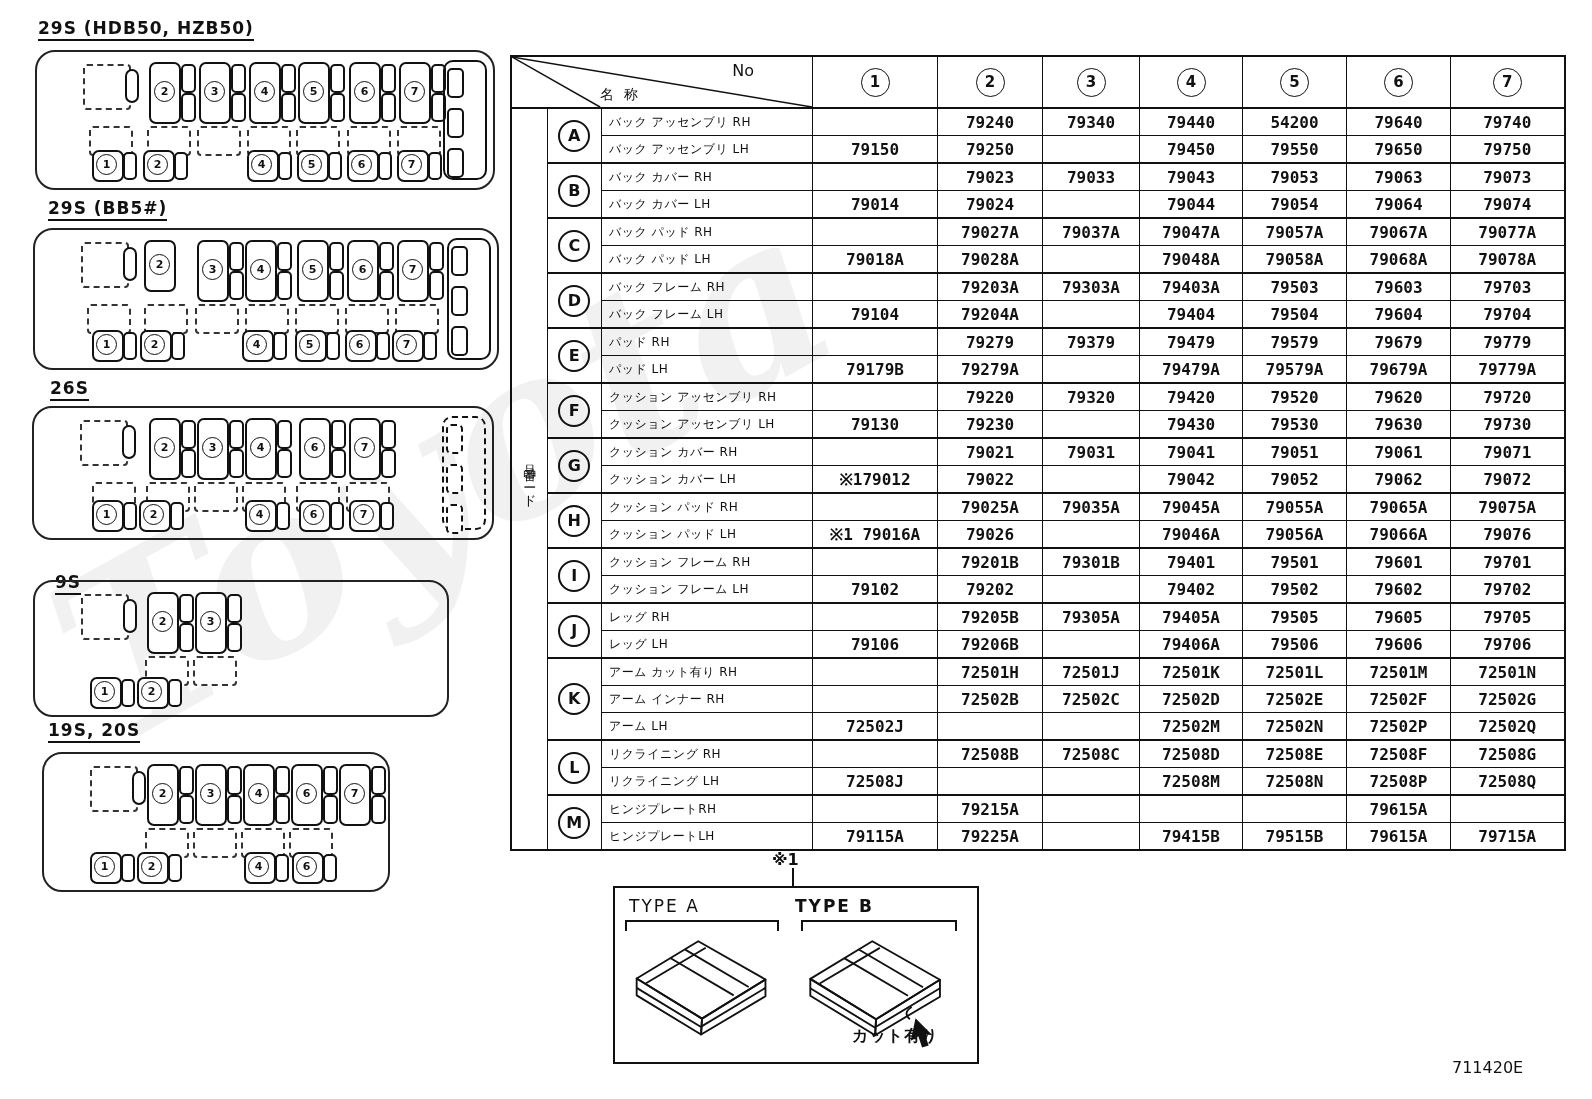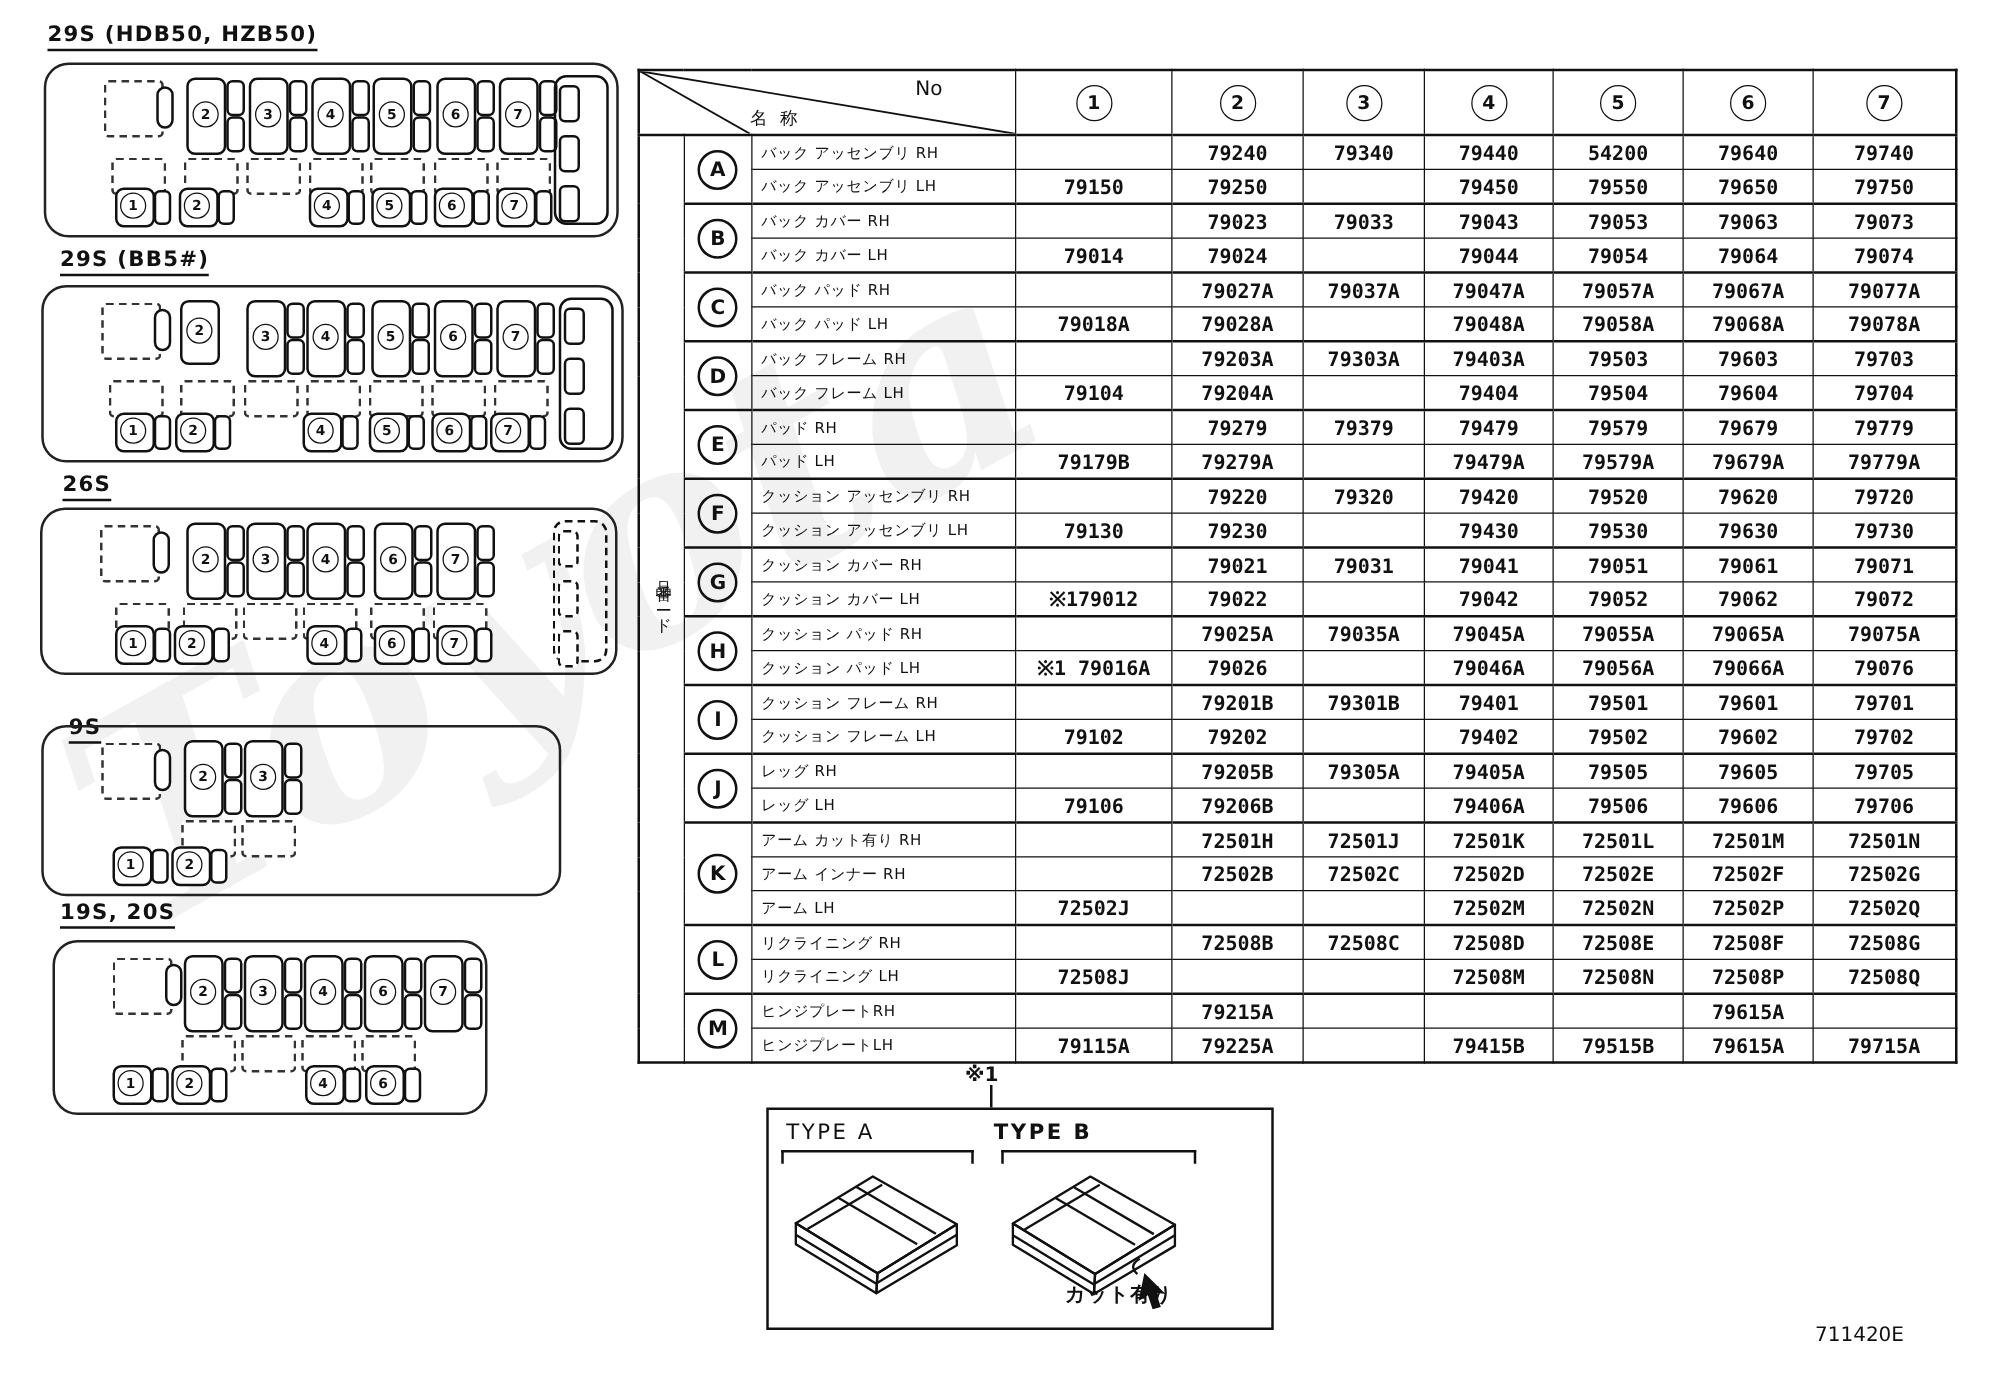--- a/index.html
+++ b/index.html
@@ -41,21 +41,21 @@
        font-size:15px;font-weight:bold;line-height:26px;text-align:center;}
   td.nm{font-size:12px;padding-left:7px;letter-spacing:0.5px;}
   td.num{font-family:"DejaVu Sans Mono",monospace;font-weight:bold;font-size:16px;text-align:center;}
   #cornercell{position:relative;}
   #corner-name{position:absolute;left:88px;bottom:3px;font-size:14px;letter-spacing:10px;}
   #corner-no{position:absolute;right:58px;top:4px;font-size:16px;}
 
   
   #fnmark{left:772px;top:850px;font-size:16px;font-weight:bold;}
   #fnline{left:792px;top:868px;width:2px;height:18px;background:#111;}
-  #typebox{left:613px;top:886px;width:362px;height:174px;border:2px solid #111;padding-left:40px;}
+  #typebox{left:613px;top:886px;width:362px;height:174px;border:2px solid #111;}
   .typelabel{position:absolute;font-size:17px;letter-spacing:2px;font-family:"DejaVu Sans",sans-serif;}
   .bracket{position:absolute;height:9px;border-top:2px solid #111;border-left:2px solid #111;
            border-right:2px solid #111;}
   #cutlabel{left:852px;top:1026px;font-size:16px;font-weight:bold;letter-spacing:1px;}
   #note{left:1042px;top:862px;font-size:16px;letter-spacing:1px;}
   #figcode{left:1452px;top:1058px;font-size:16px;font-family:"DejaVu Sans",sans-serif;}
   svg{display:block;}
 </style>
 </head>
 <body>

